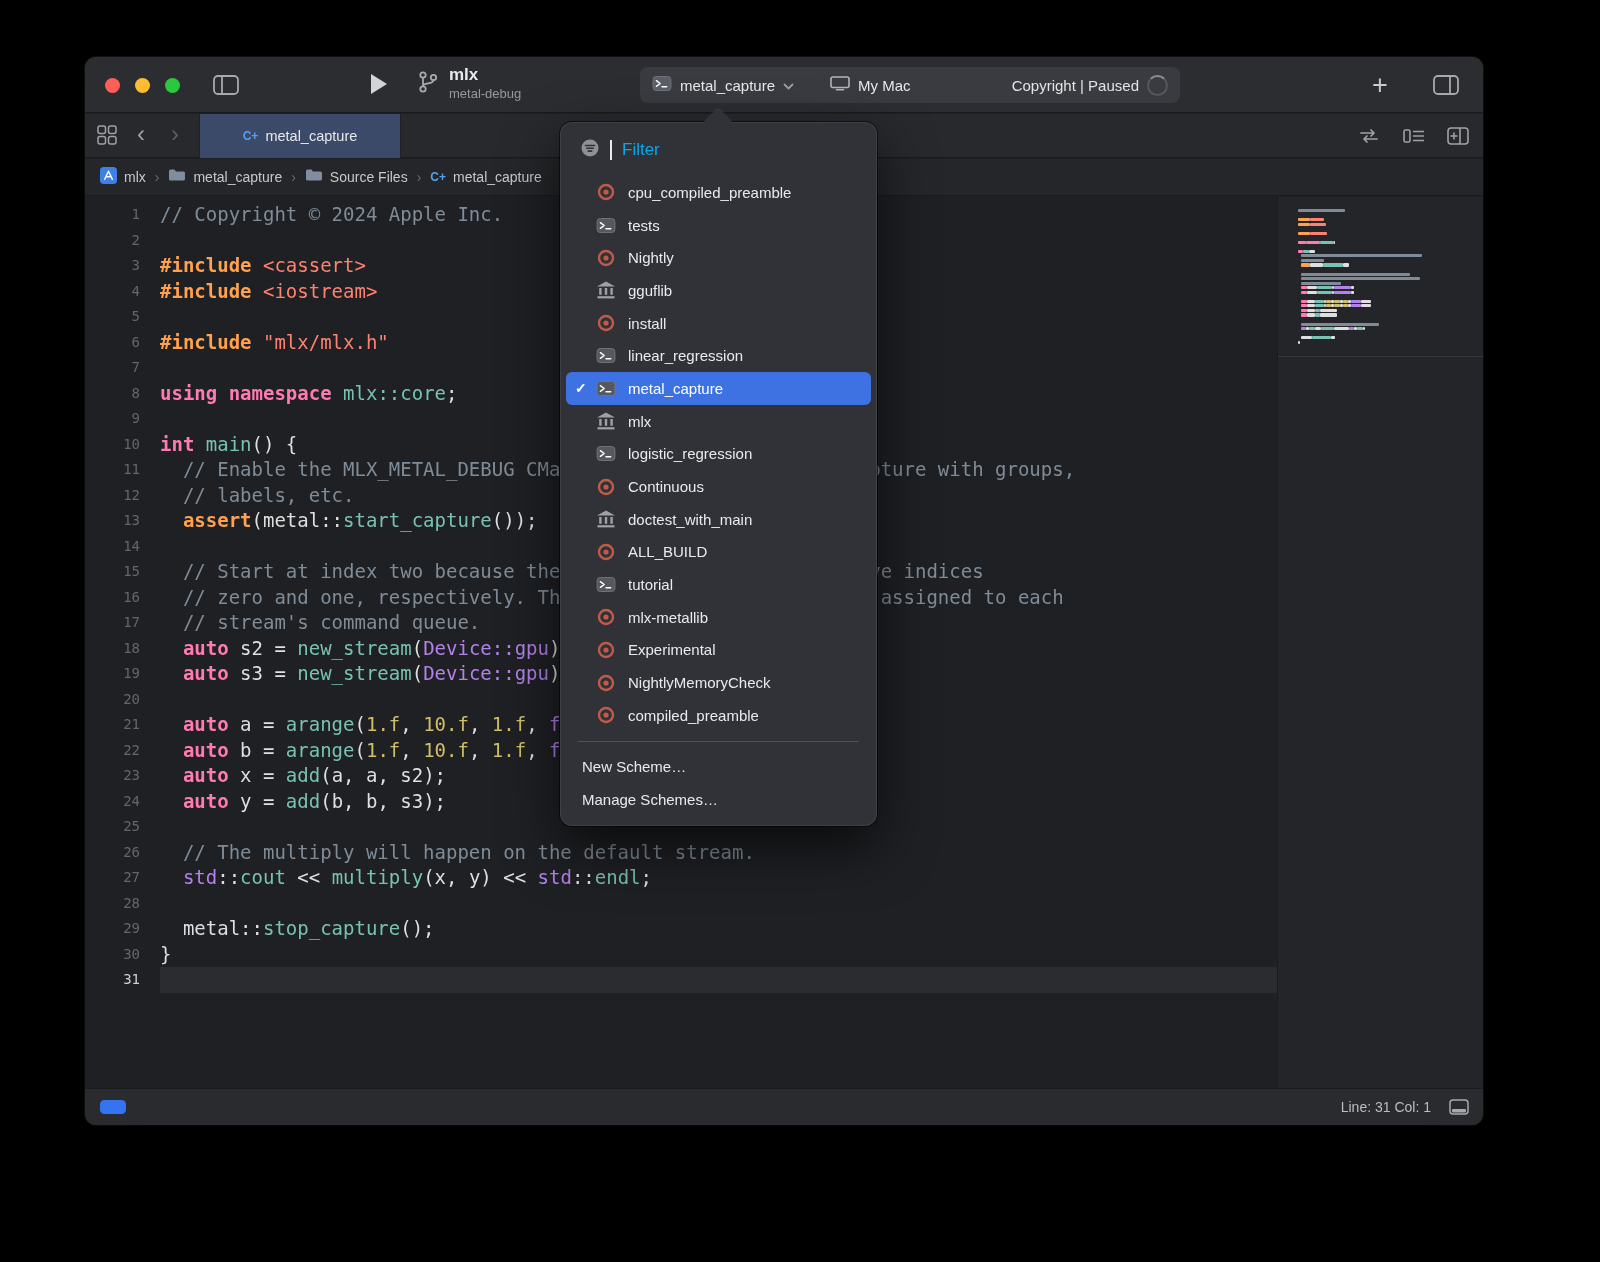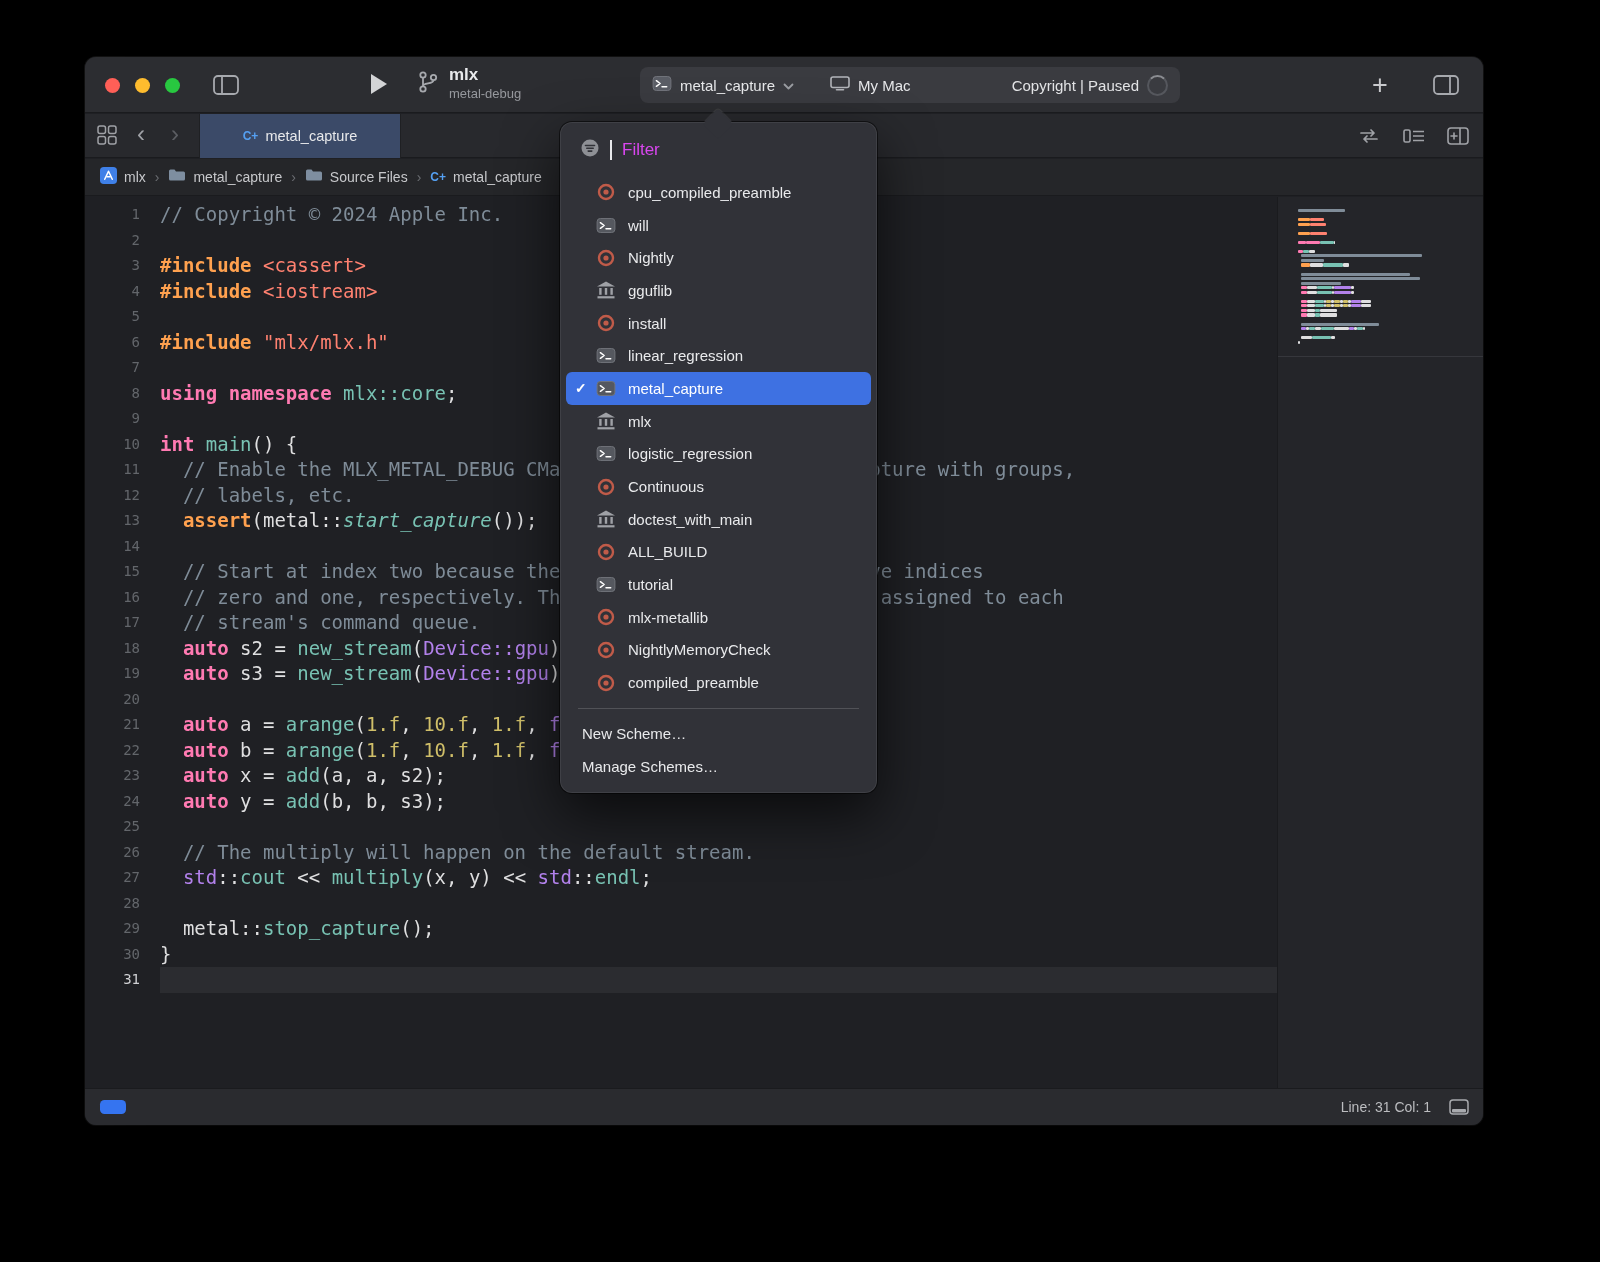--- a/index.html
+++ b/index.html
@@ -115,21 +115,21 @@
     box-shadow:0 0 0 1px rgba(0,0,0,.55), 0 22px 55px rgba(0,0,0,.65), inset 0 0 0 1px rgba(255,255,255,.07);
     padding-bottom:10px;
   }
   #popover .arrow {
     position:absolute; top:-9px; left:147px; width:22px; height:22px;
     background:#313238; transform:rotate(45deg); border-radius:4px;
     box-shadow:-1px -1px 0 rgba(255,255,255,.07);
   }
   .filter-row { display:flex; align-items:center; gap:10px; padding:14px 20px 0 20px; height:42px; }
   .caret { width:2px; height:20px; background:#e8e9ec; }
-  .filter-placeholder { font-size:17px; color:#d946ef; }
+  .filter-placeholder { font-size:17px; color:#0ea5e9; }
   .scheme-list { padding-top:12px; }
   .scheme-item {
     height:32.7px; display:flex; align-items:center;
     margin:0 6px; padding:0 6px; border-radius:6px;
   }
   .scheme-item .check { width:24px; font-size:14px; font-weight:700; color:#fff; text-align:left; padding-left:3px; flex:none; }
   .scheme-item .s-icon { width:22px; margin-right:10px; display:flex; align-items:center; flex:none; }
   .scheme-item .scheme-label { font-size:15px; color:#e9eaec; font-weight:500; white-space:nowrap; }
   .scheme-item.selected { background:#3e71e2; }
   .scheme-item.selected .scheme-label { color:#fff; }
@@ -330,21 +330,21 @@
         <div class="code-line"><span class="seg-b" style="color: rgb(255, 161, 79);">#include</span><span style="color: rgb(223, 223, 224);"> </span><span style="color: rgb(255, 129, 112);">&lt;cassert&gt;</span></div>
         <div class="code-line"><span class="seg-b" style="color: rgb(255, 161, 79);">#include</span><span style="color: rgb(223, 223, 224);"> </span><span style="color: rgb(255, 129, 112);">&lt;iostream&gt;</span></div>
         <div class="code-line"></div>
         <div class="code-line"><span class="seg-b" style="color: rgb(255, 161, 79);">#include</span><span style="color: rgb(223, 223, 224);"> </span><span style="color: rgb(255, 129, 112);">"mlx/mlx.h"</span></div>
         <div class="code-line"></div>
         <div class="code-line"><span class="seg-b" style="color: rgb(255, 122, 178);">using</span><span style="color: rgb(223, 223, 224);"> </span><span class="seg-b" style="color: rgb(255, 122, 178);">namespace</span><span style="color: rgb(223, 223, 224);"> </span><span style="color: rgb(120, 194, 179);">mlx::core</span><span style="color: rgb(223, 223, 224);">;</span></div>
         <div class="code-line"></div>
         <div class="code-line"><span class="seg-b" style="color: rgb(255, 122, 178);">int</span><span style="color: rgb(223, 223, 224);"> </span><span style="color: rgb(120, 194, 179);">main</span><span style="color: rgb(223, 223, 224);">() {</span></div>
         <div class="code-line"><span style="color: rgb(127, 140, 152);">  // Enable the MLX_METAL_DEBUG CMake option to enhance the capture with groups,</span></div>
         <div class="code-line"><span style="color: rgb(127, 140, 152);">  // labels, etc.</span></div>
-        <div class="code-line"><span style="color: rgb(223, 223, 224);">  </span><span class="seg-b" style="color: rgb(255, 161, 79);">assert</span><span style="color: rgb(223, 223, 224);">(metal::</span><span style="color: rgb(120, 194, 179); font-style: italic;">start_capture</span><span style="color: rgb(223, 223, 224);">());</span></div>
+        <div class="code-line"><span style="color: rgb(223, 223, 224);">  </span><span class="seg-b" style="color: rgb(255, 161, 79);">assert</span><span style="color: rgb(223, 223, 224);">(metal::</span><span style="color: rgb(120, 194, 179);">start_capture</span><span style="color: rgb(223, 223, 224);">());</span></div>
         <div class="code-line"></div>
         <div class="code-line"><span style="color: rgb(127, 140, 152);">  // Start at index two because the default and gpu streams have indices</span></div>
         <div class="code-line"><span style="color: rgb(127, 140, 152);">  // zero and one, respectively. This naming matches the label assigned to each</span></div>
         <div class="code-line"><span style="color: rgb(127, 140, 152);">  // stream's command queue.</span></div>
         <div class="code-line"><span style="color: rgb(223, 223, 224);">  </span><span class="seg-b" style="color: rgb(255, 122, 178);">auto</span><span style="color: rgb(223, 223, 224);"> s2 = </span><span style="color: rgb(120, 194, 179);">new_stream</span><span style="color: rgb(223, 223, 224);">(</span><span style="color: rgb(178, 129, 235);">Device::gpu</span><span style="color: rgb(223, 223, 224);">);</span></div>
         <div class="code-line"><span style="color: rgb(223, 223, 224);">  </span><span class="seg-b" style="color: rgb(255, 122, 178);">auto</span><span style="color: rgb(223, 223, 224);"> s3 = </span><span style="color: rgb(120, 194, 179);">new_stream</span><span style="color: rgb(223, 223, 224);">(</span><span style="color: rgb(178, 129, 235);">Device::gpu</span><span style="color: rgb(223, 223, 224);">);</span></div>
         <div class="code-line"></div>
         <div class="code-line"><span style="color: rgb(223, 223, 224);">  </span><span class="seg-b" style="color: rgb(255, 122, 178);">auto</span><span style="color: rgb(223, 223, 224);"> a = </span><span style="color: rgb(120, 194, 179);">arange</span><span style="color: rgb(223, 223, 224);">(</span><span style="color: rgb(208, 191, 105);">1.f</span><span style="color: rgb(223, 223, 224);">, </span><span style="color: rgb(208, 191, 105);">10.f</span><span style="color: rgb(223, 223, 224);">, </span><span style="color: rgb(208, 191, 105);">1.f</span><span style="color: rgb(223, 223, 224);">, </span><span style="color: rgb(178, 129, 235);">float32</span><span style="color: rgb(223, 223, 224);">, s2);</span></div>
         <div class="code-line"><span style="color: rgb(223, 223, 224);">  </span><span class="seg-b" style="color: rgb(255, 122, 178);">auto</span><span style="color: rgb(223, 223, 224);"> b = </span><span style="color: rgb(120, 194, 179);">arange</span><span style="color: rgb(223, 223, 224);">(</span><span style="color: rgb(208, 191, 105);">1.f</span><span style="color: rgb(223, 223, 224);">, </span><span style="color: rgb(208, 191, 105);">10.f</span><span style="color: rgb(223, 223, 224);">, </span><span style="color: rgb(208, 191, 105);">1.f</span><span style="color: rgb(223, 223, 224);">, </span><span style="color: rgb(178, 129, 235);">float32</span><span style="color: rgb(223, 223, 224);">, s3);</span></div>
         <div class="code-line"><span style="color: rgb(223, 223, 224);">  </span><span class="seg-b" style="color: rgb(255, 122, 178);">auto</span><span style="color: rgb(223, 223, 224);"> x = </span><span style="color: rgb(120, 194, 179);">add</span><span style="color: rgb(223, 223, 224);">(a, a, s2);</span></div>
@@ -435,21 +435,21 @@
       </div>
       <div class="scheme-item">
         <span class="check"></span>
         <span class="s-icon">
           <svg width="20" height="15" viewBox="0 0 20 16">
             <rect x="0.5" y="0.5" width="19" height="15" rx="3.5" fill="#55585f" stroke="#72757c" stroke-width="1"></rect>
             <path d="M4 5 L8 8 L4 11" fill="none" stroke="#fff" stroke-width="1.6" stroke-linecap="round" stroke-linejoin="round"></path>
             <line x1="10" y1="11.5" x2="15" y2="11.5" stroke="#fff" stroke-width="1.6" stroke-linecap="round"></line>
           </svg>
         </span>
-        <span class="scheme-label">will</span>
+        <span class="scheme-label">tests</span>
       </div>
       <div class="scheme-item">
         <span class="check"></span>
         <span class="s-icon">
           <svg width="20" height="20" viewBox="0 0 20 20">
             <circle cx="10" cy="10" r="7" fill="none" stroke="#c05b49" stroke-width="2.4"></circle>
             <circle cx="10" cy="10" r="2.6" fill="#c05b49"></circle>
           </svg>
         </span>
         <span class="scheme-label">Nightly</span>
@@ -569,20 +569,30 @@
       </div>
       <div class="scheme-item">
         <span class="check"></span>
         <span class="s-icon">
           <svg width="20" height="20" viewBox="0 0 20 20">
             <circle cx="10" cy="10" r="7" fill="none" stroke="#c05b49" stroke-width="2.4"></circle>
             <circle cx="10" cy="10" r="2.6" fill="#c05b49"></circle>
           </svg>
         </span>
         <span class="scheme-label">mlx-metallib</span>
+      </div>
+      <div class="scheme-item">
+        <span class="check"></span>
+        <span class="s-icon">
+          <svg width="20" height="20" viewBox="0 0 20 20">
+            <circle cx="10" cy="10" r="7" fill="none" stroke="#c05b49" stroke-width="2.4"></circle>
+            <circle cx="10" cy="10" r="2.6" fill="#c05b49"></circle>
+          </svg>
+        </span>
+        <span class="scheme-label">Experimental</span>
       </div>
       <div class="scheme-item">
         <span class="check"></span>
         <span class="s-icon">
           <svg width="20" height="20" viewBox="0 0 20 20">
             <circle cx="10" cy="10" r="7" fill="none" stroke="#c05b49" stroke-width="2.4"></circle>
             <circle cx="10" cy="10" r="2.6" fill="#c05b49"></circle>
           </svg>
         </span>
         <span class="scheme-label">NightlyMemoryCheck</span>

